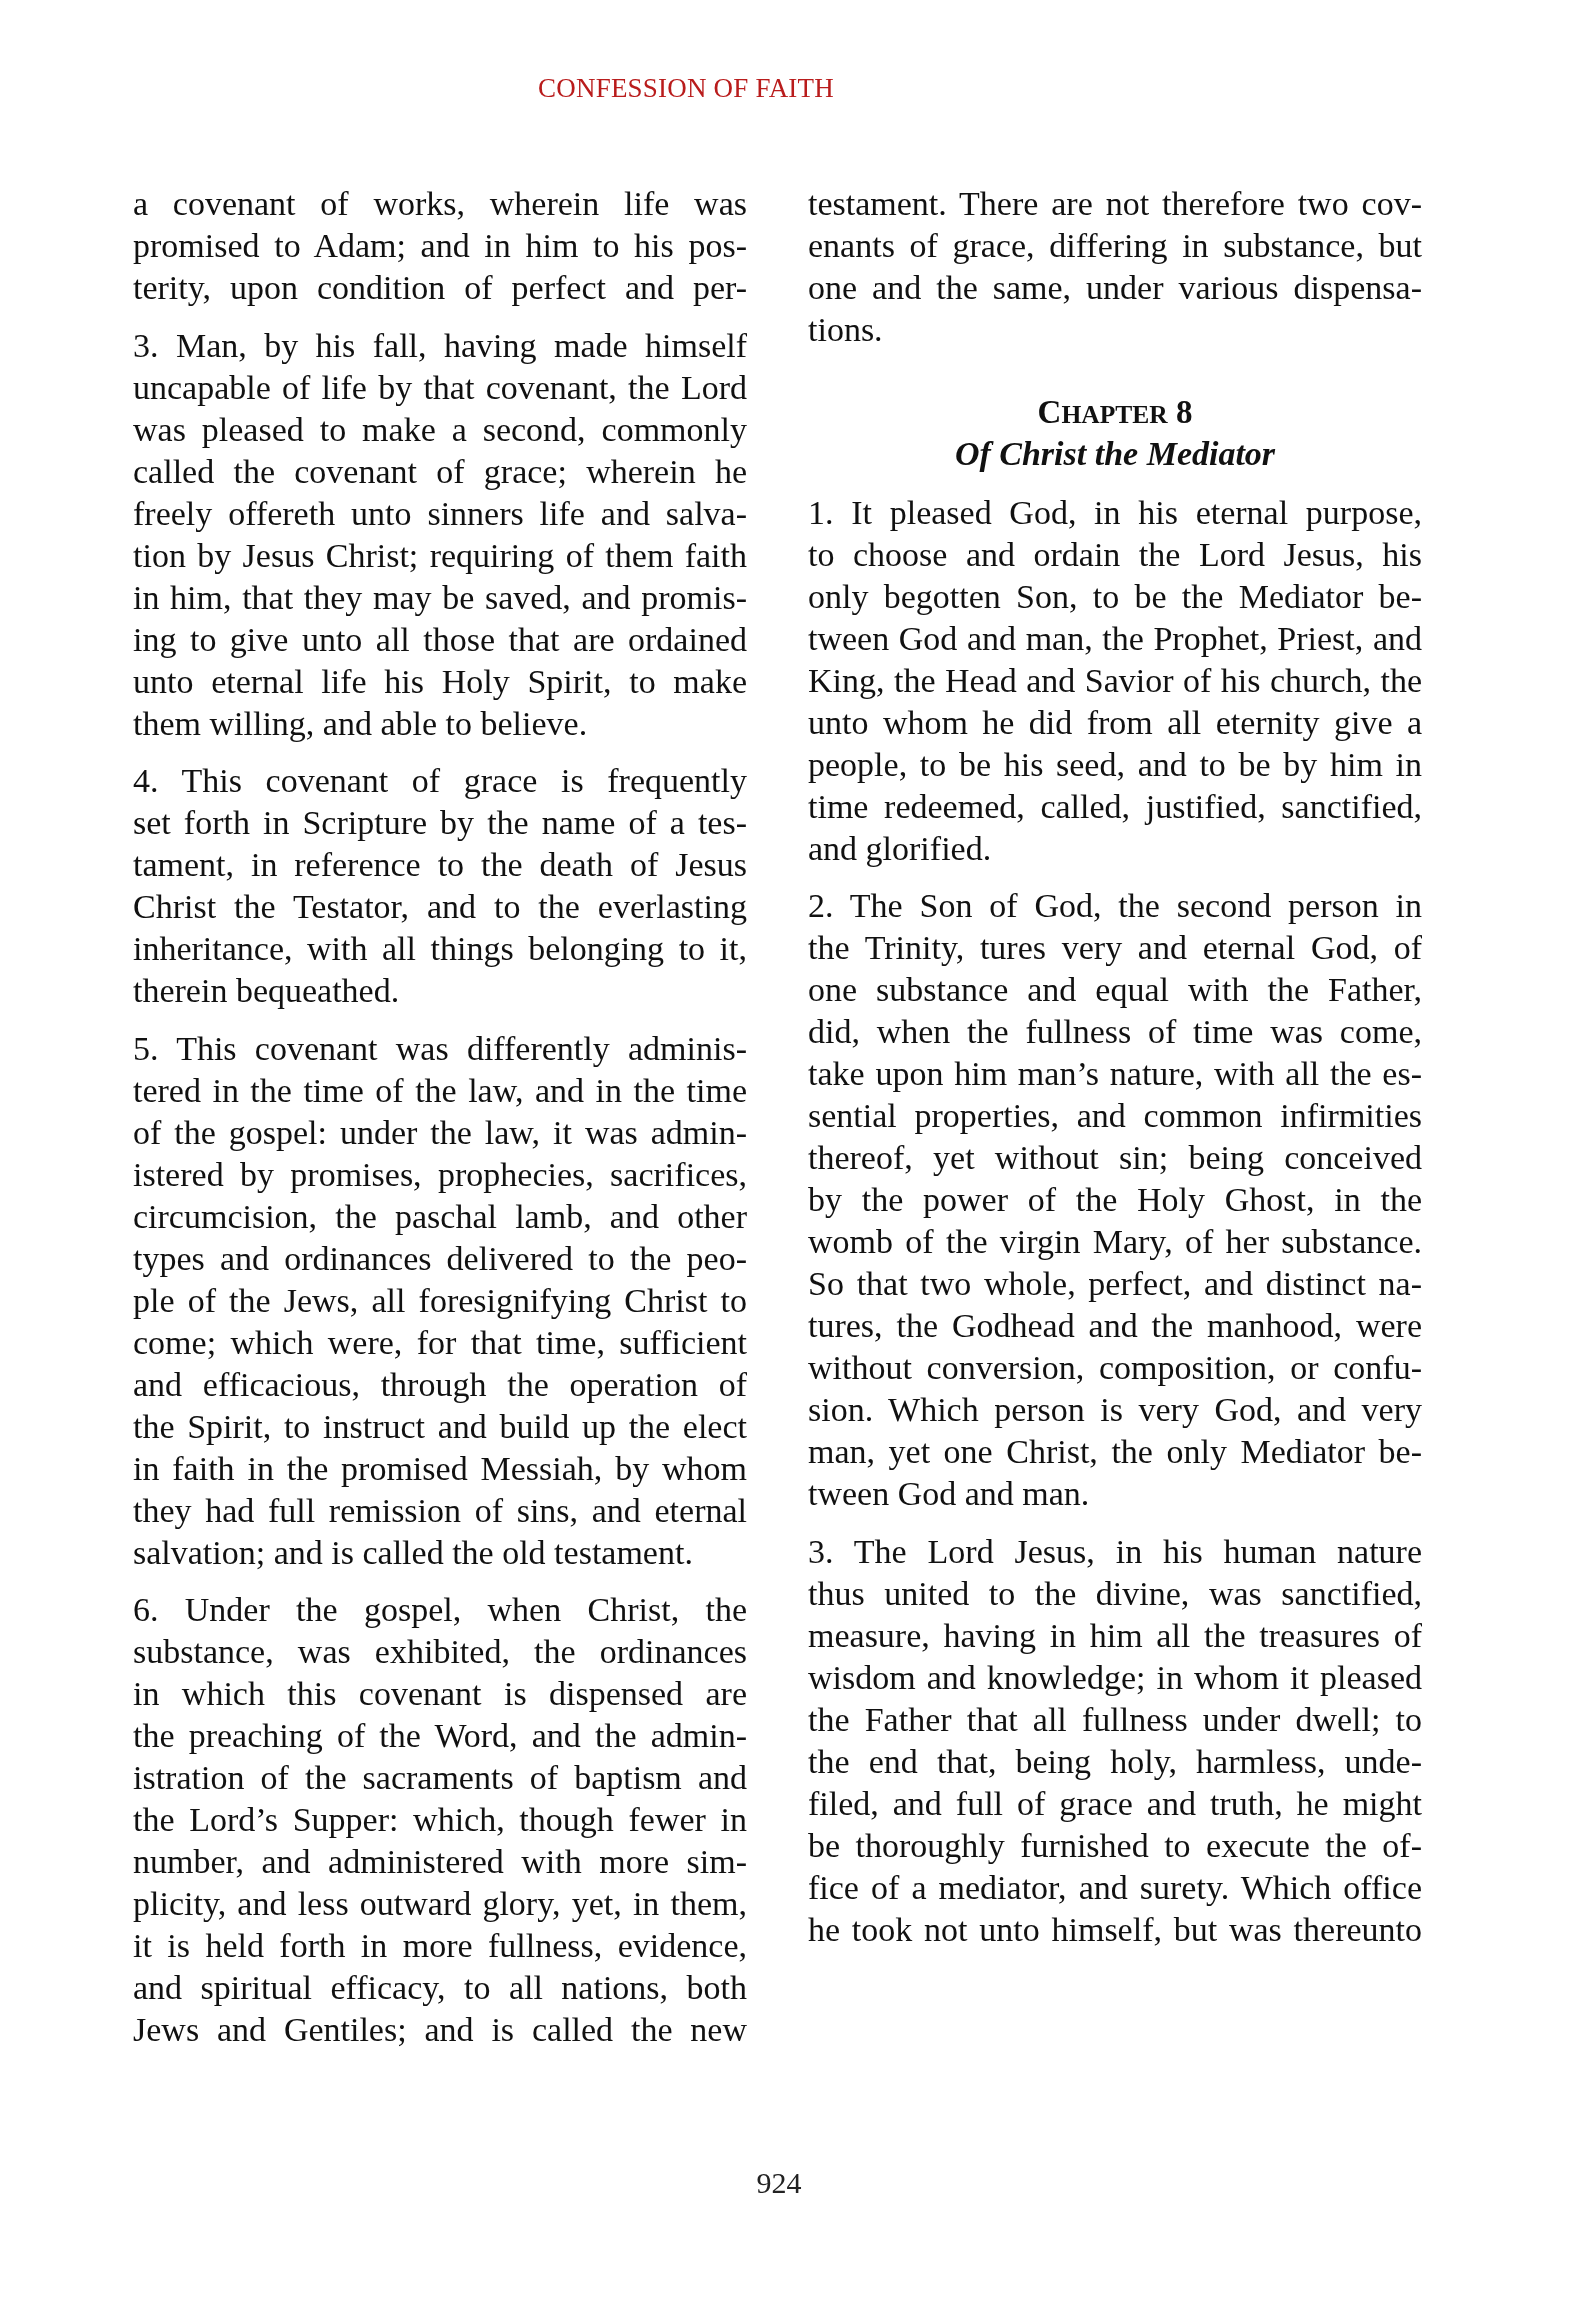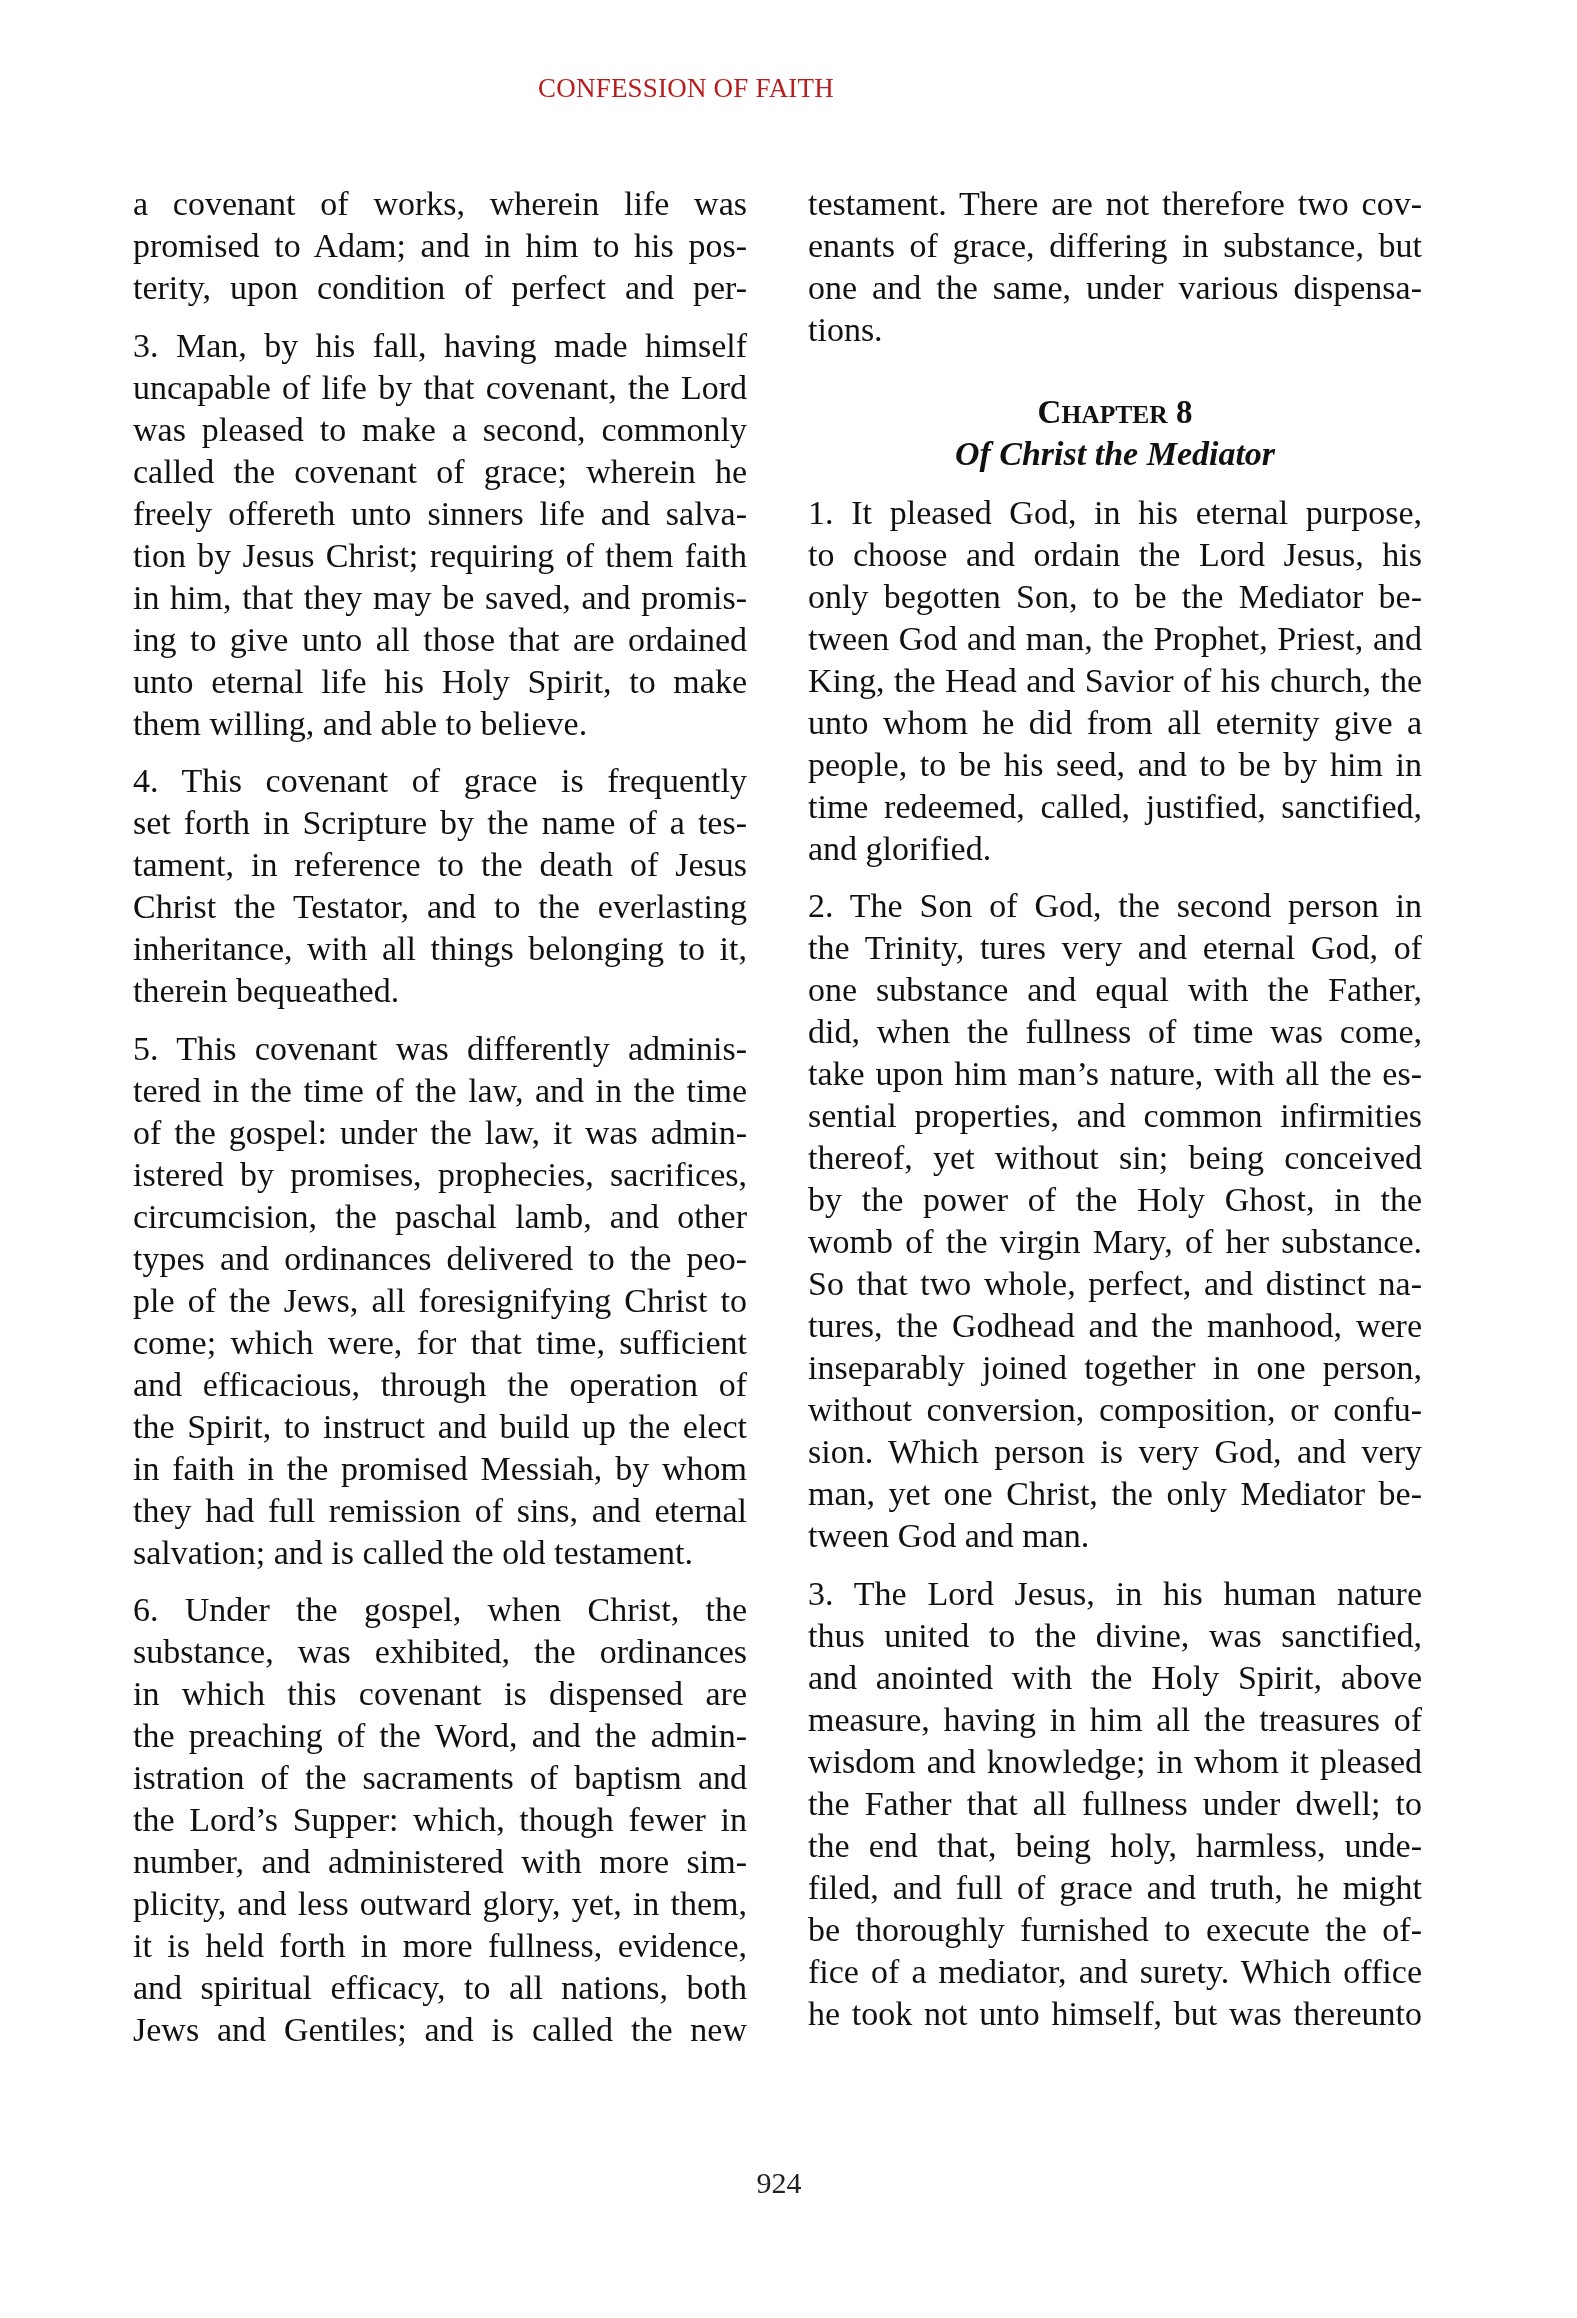--- a/index.html
+++ b/index.html
@@ -109,30 +109,28 @@
       <span class="line">the Trinity, tures very and eternal God, of</span>
       <span class="line">one substance and equal with the Father,</span>
       <span class="line">did, when the fullness of time was come,</span>
       <span class="line">take upon him man’s nature, with all the es-</span>
       <span class="line">sential properties, and common infirmities</span>
       <span class="line">thereof, yet without sin; being conceived</span>
       <span class="line">by the power of the Holy Ghost, in the</span>
       <span class="line">womb of the virgin Mary, of her substance.</span>
       <span class="line">So that two whole, perfect, and distinct na-</span>
       <span class="line">tures, the Godhead and the manhood, were</span>
-      <span class="line">inseparably joined together in one person,</span>
       <span class="line">without conversion, composition, or confu-</span>
       <span class="line">sion. Which person is very God, and very</span>
       <span class="line">man, yet one Christ, the only Mediator be-</span>
       <span class="line last">tween God and man.</span>
     </div>
   <div class="para">
       <span class="line">3.  The Lord Jesus, in his human nature</span>
       <span class="line">thus united to the divine, was sanctified,</span>
-      <span class="line">and anointed with the Holy Spirit, above</span>
       <span class="line">measure, having in him all the treasures of</span>
       <span class="line">wisdom and knowledge; in whom it pleased</span>
       <span class="line">the Father that all fullness under dwell; to</span>
       <span class="line">the end that, being holy, harmless, unde-</span>
       <span class="line">filed, and full of grace and truth, he might</span>
       <span class="line">be thoroughly furnished to execute the of-</span>
       <span class="line">fice of a mediator, and surety. Which office</span>
       <span class="line">he took not unto himself, but was thereunto</span>
     </div>
 </div>

